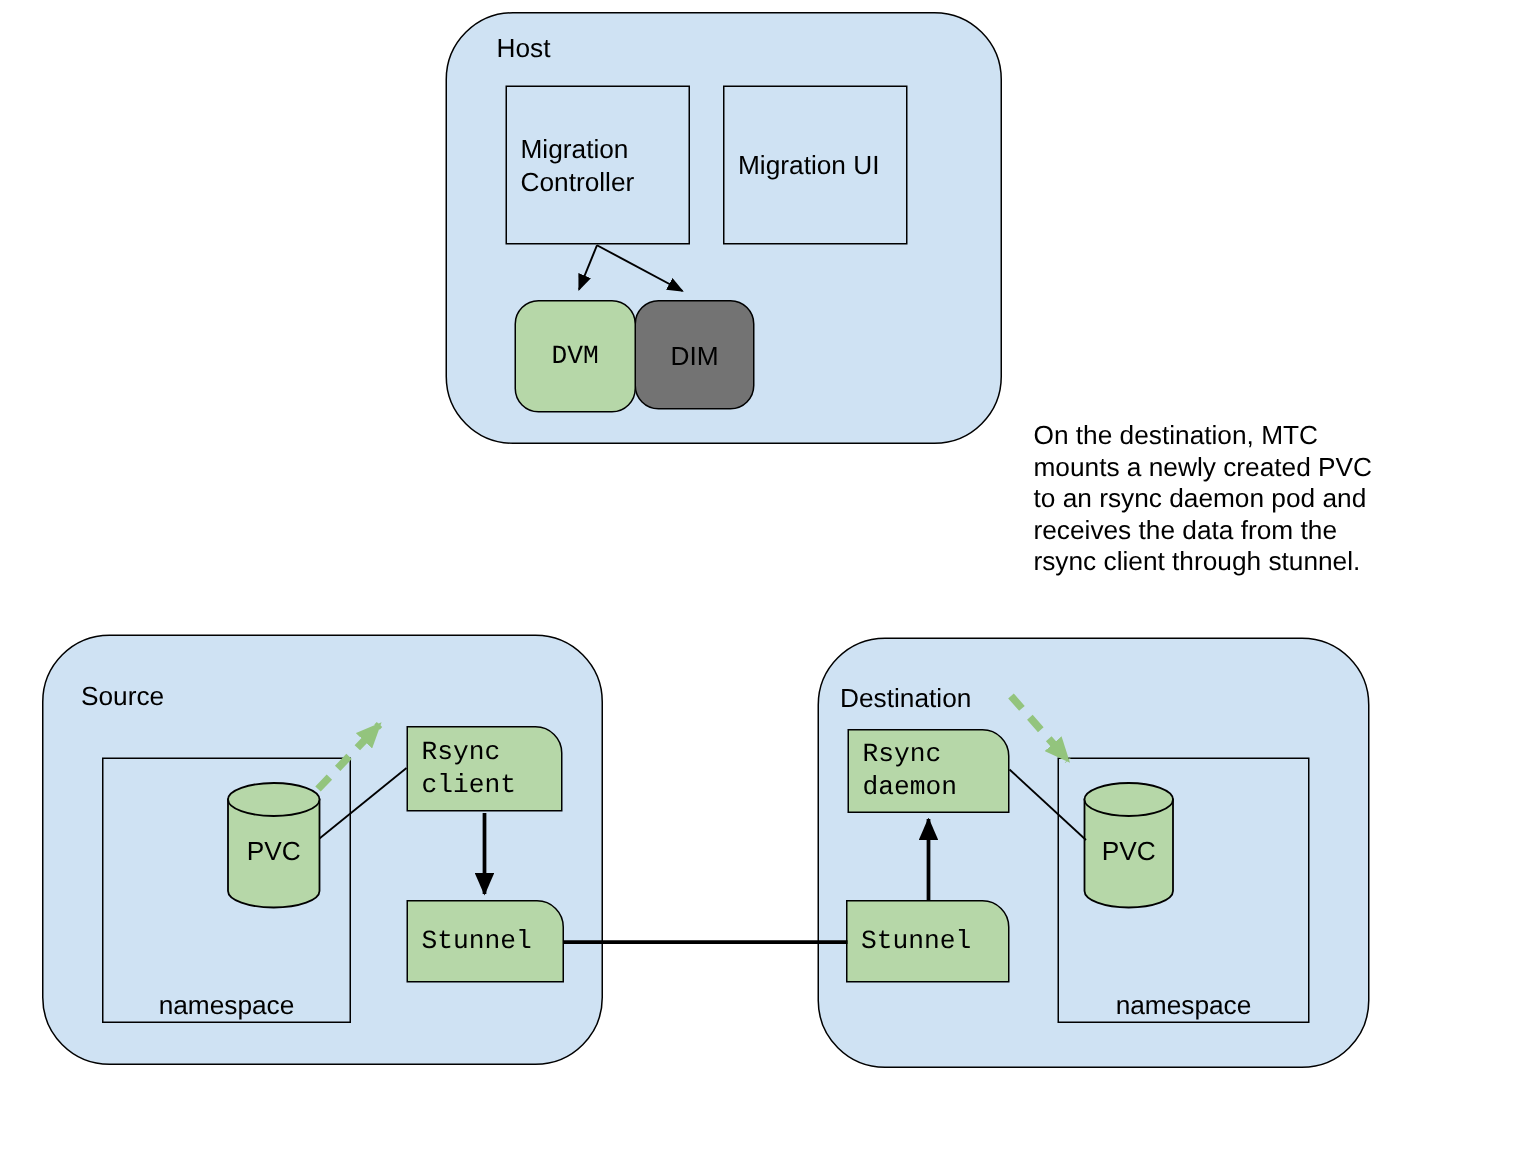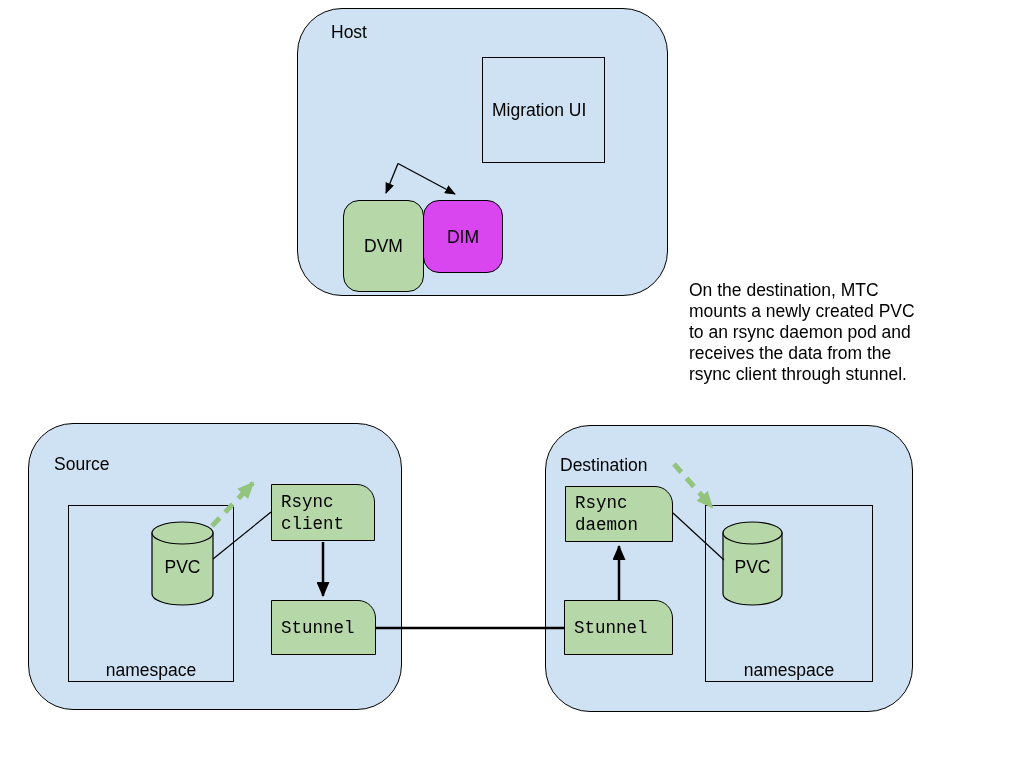--- a/index.html
+++ b/index.html
@@ -11,21 +11,21 @@
     position:absolute;background:#cfe2f3;border:1px solid #000;border-radius:45px;box-sizing:border-box;
   }
   .shape{
     position:absolute;border:1px solid #000;box-sizing:border-box;
     display:flex;flex-direction:column;justify-content:center;
     font-size:17.5px;line-height:22px;white-space:pre-line;
   }
   .pad-left{padding-left:9px;}
   .centered{align-items:center;text-align:center;}
   .green{background:#b6d7a8;}
-  .blue-fill{background:#d946ef;}
+  .blue-fill{background:#737373;}
   .rounded-tr{border-radius:0 18px 0 0;font-family:Liberation Mono, monospace;}
   .rounded-sm{border-radius:16px;}
   .cluster-label{position:absolute;font-size:17.5px;line-height:22px;}
   .floating-label{position:absolute;font-size:17.5px;line-height:22px;text-align:center;}
   .note{
     position:absolute;font-size:17.5px;line-height:21px;white-space:pre-line;
   }
   svg.overlay{position:absolute;left:0;top:0;pointer-events:none;}
 </style>
 </head>
@@ -34,23 +34,25 @@
 <div class="canvas">
 
   <div class="cluster" style="left:297px;top:8px;width:371px;height:288px;"></div>
   <div class="cluster" style="left:28px;top:423px;width:374px;height:287px;"></div>
   <div class="cluster" style="left:545px;top:425px;width:368px;height:287px;"></div>
 
   <div class="cluster-label" style="left:331px;top:21px;">Host</div>
   <div class="cluster-label" style="left:54px;top:453px;">Source</div>
   <div class="cluster-label" style="left:560px;top:454px;">Destination</div>
 
+  <div class="shape pad-left" style="left:337px;top:57px;width:123px;height:106px;">Migration
+Controller</div>
   <div class="shape pad-left" style="left:482px;top:57px;width:123px;height:106px;">Migration UI</div>
   <div class="shape rounded-sm blue-fill centered" style="left:423px;top:200px;width:80px;height:73px;">DIM</div>
-  <div class="shape rounded-sm green centered" style="left:343px;top:200px;width:81px;height:92px;">DVM</div>
+  <div class="shape rounded-sm green centered" style="left:343px;top:200px;width:81px;height:75px;font-family:Liberation Mono, monospace;">DVM</div>
 
   <div class="shape" style="left:68px;top:505px;width:166px;height:177px;"></div>
   <div class="floating-label" style="left:68px;top:659px;width:166px;">namespace</div>
   <div class="shape green rounded-tr pad-left" style="left:271px;top:484px;width:104px;height:57px;">Rsync
 client</div>
   <div class="shape green rounded-tr pad-left" style="left:271px;top:600px;width:105px;height:55px;">Stunnel</div>
 
   <div class="shape" style="left:705px;top:505px;width:168px;height:177px;"></div>
   <div class="floating-label" style="left:705px;top:659px;width:168px;">namespace</div>
   <div class="shape green rounded-tr pad-left" style="left:565px;top:486px;width:108px;height:56px;">Rsync

